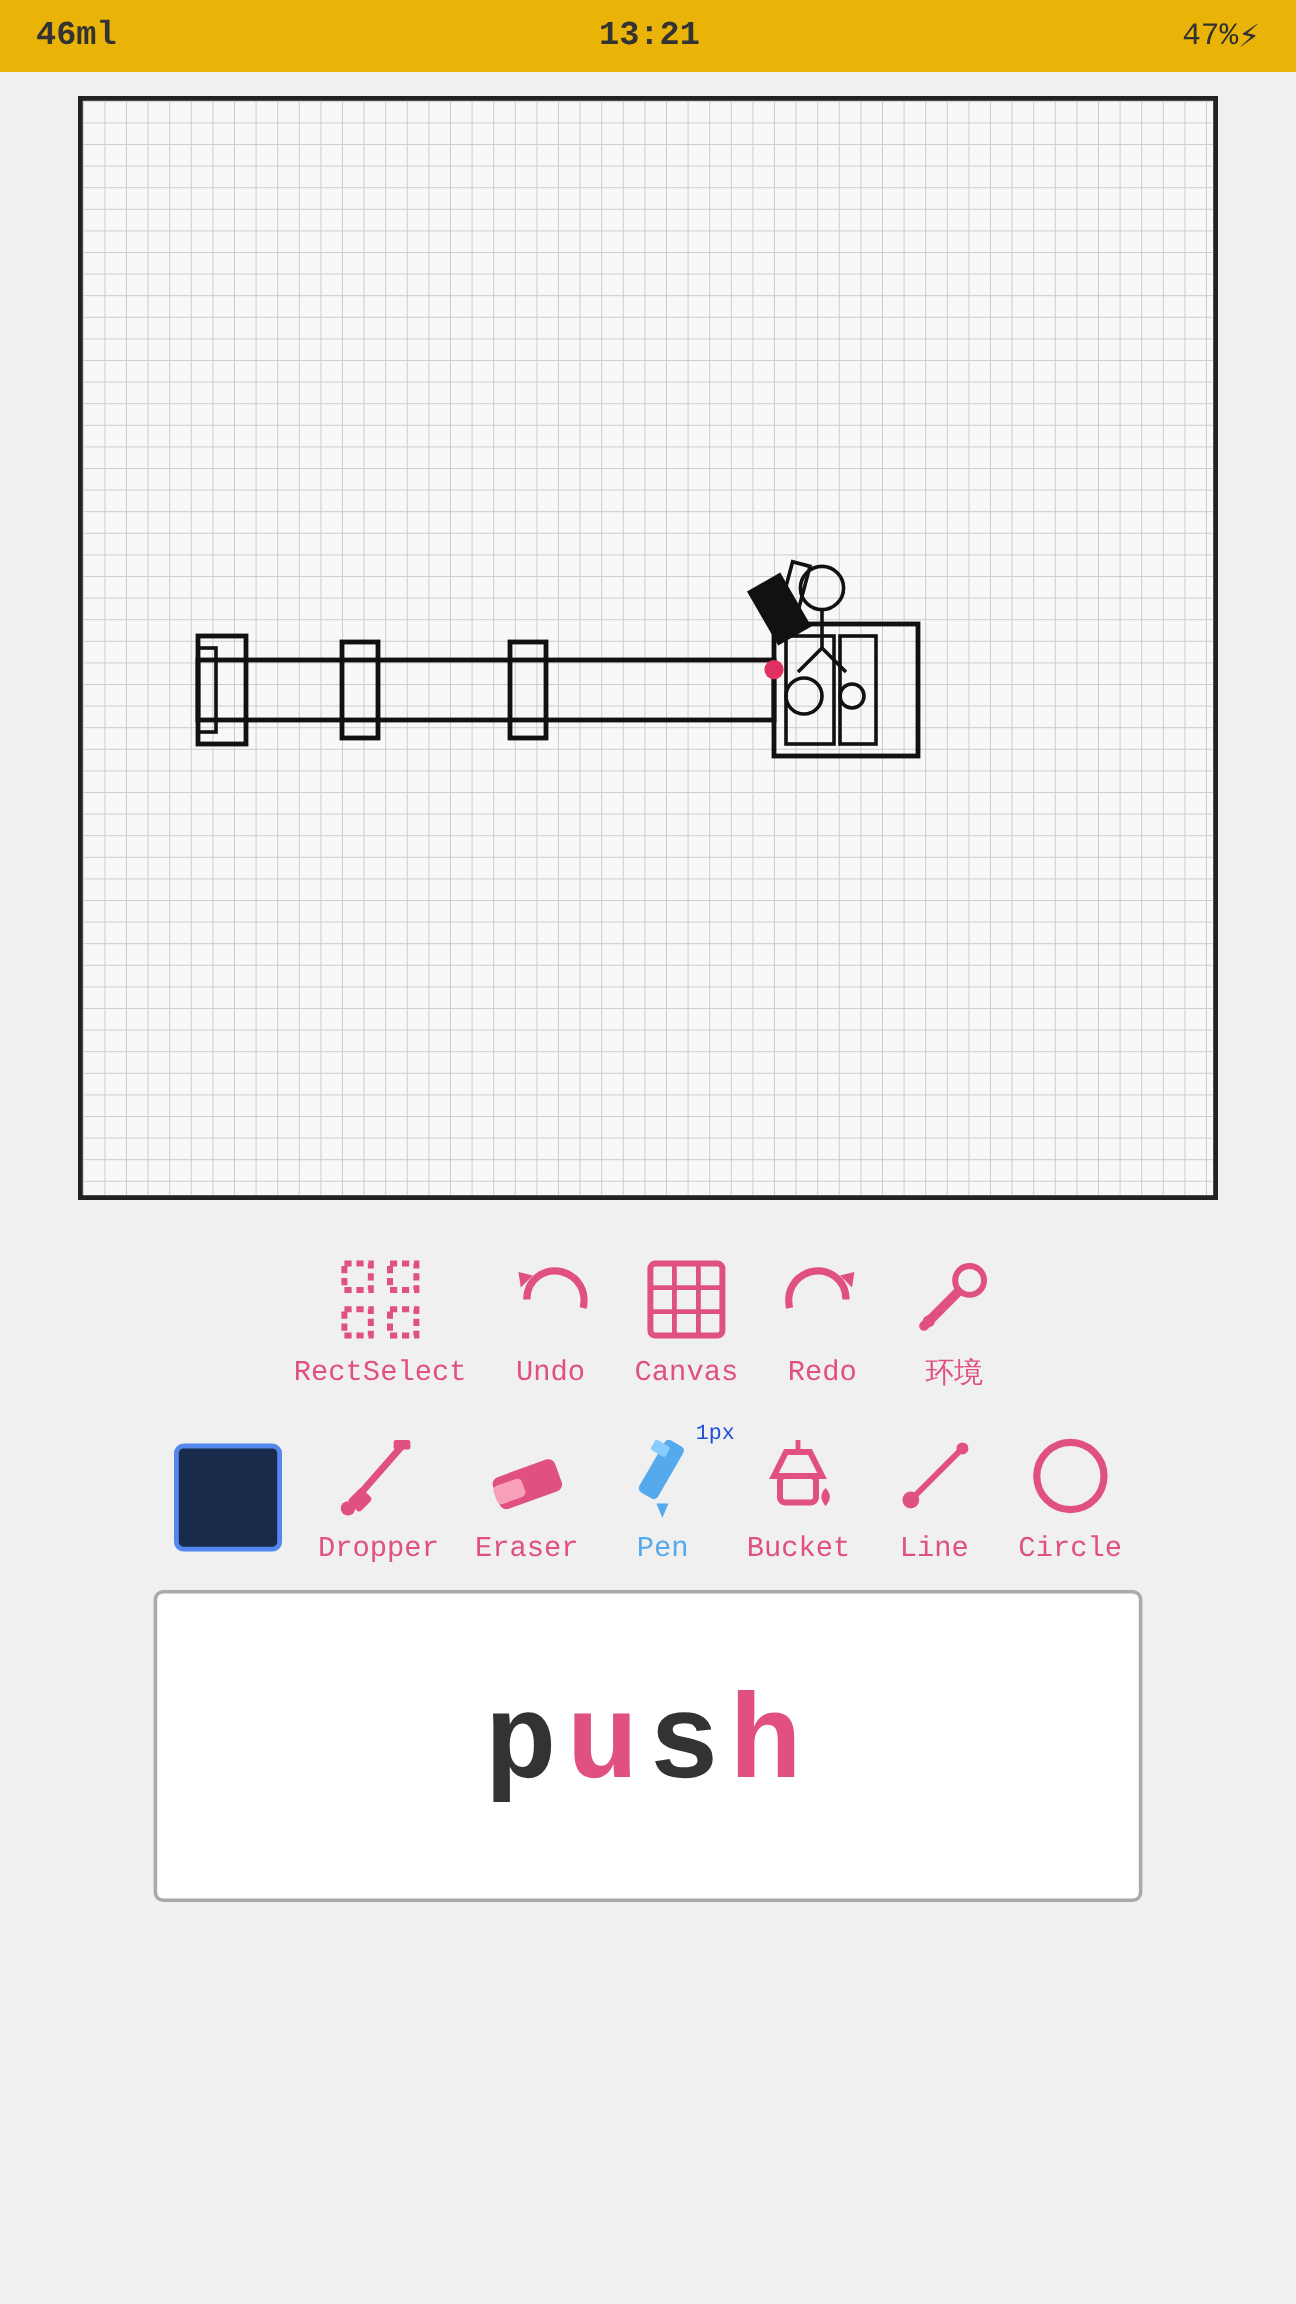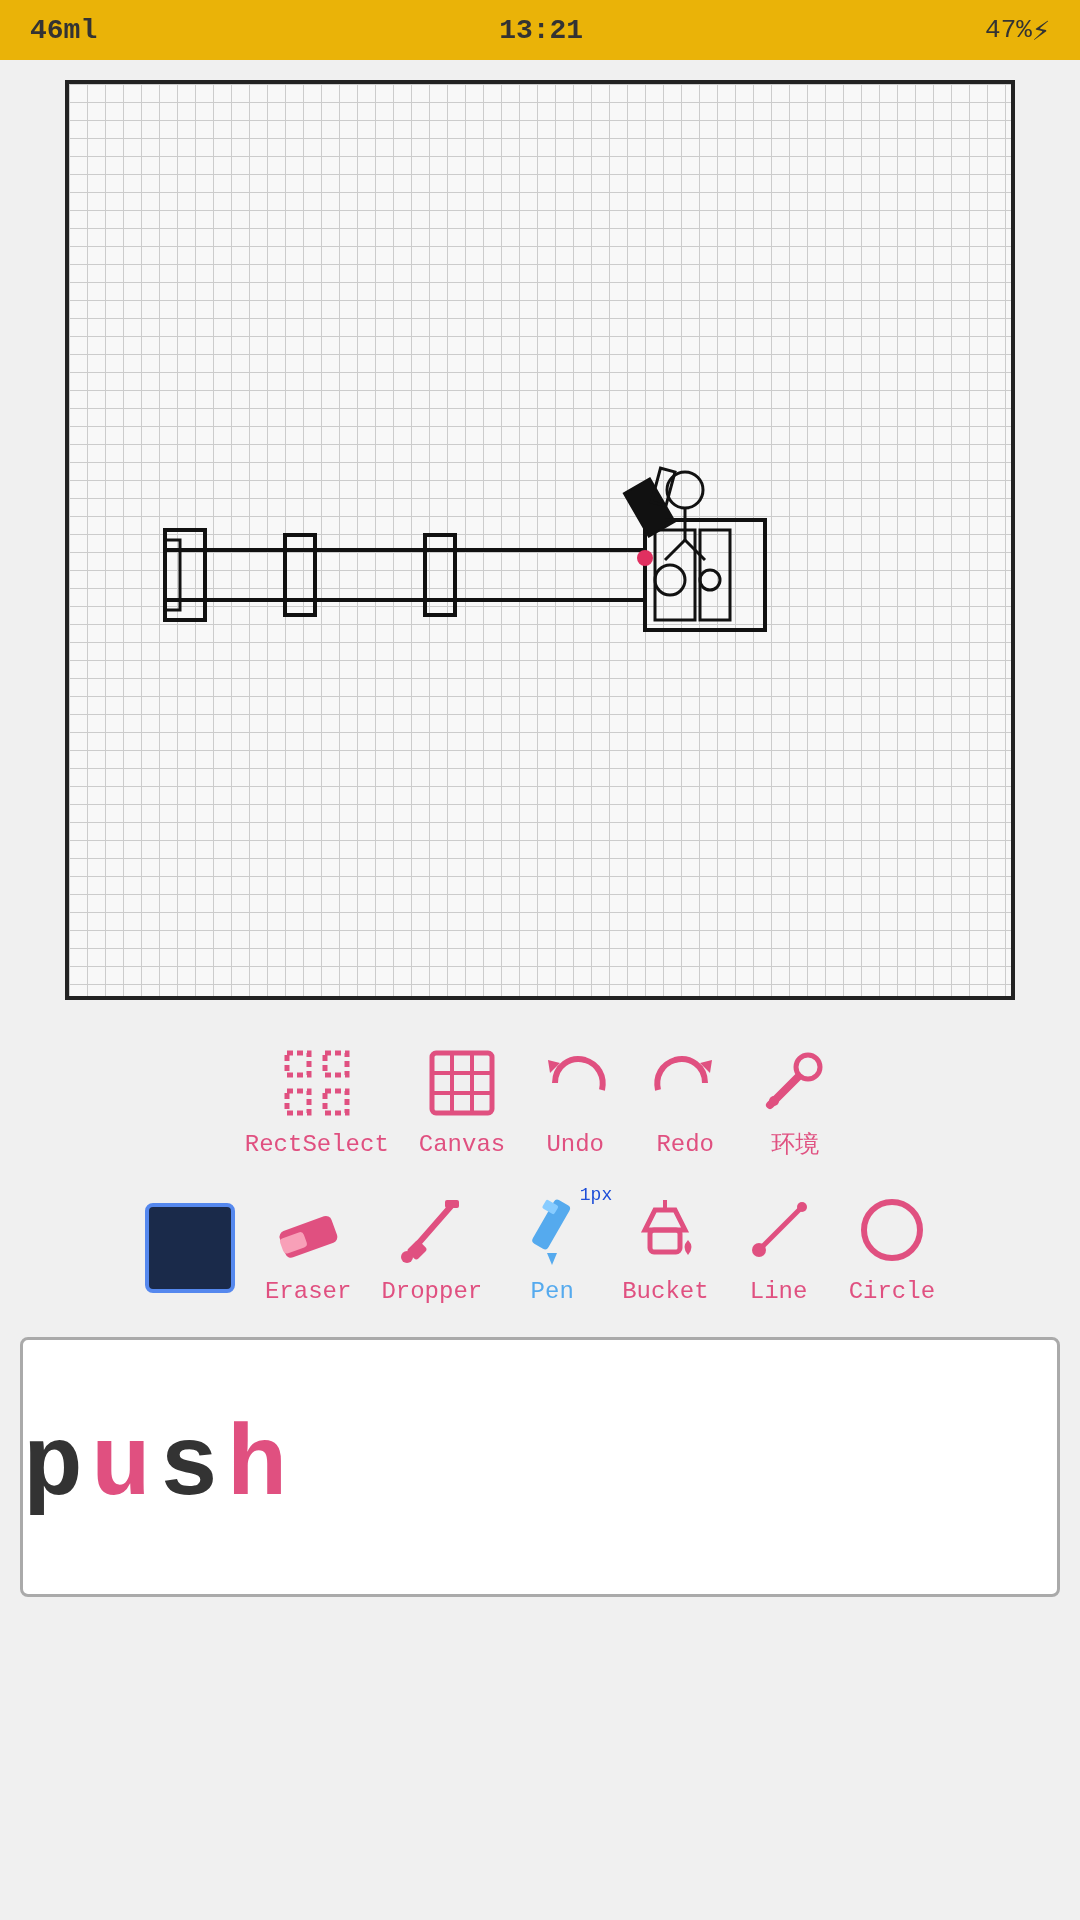--- a/index.html
+++ b/index.html
@@ -114,28 +114,29 @@
       width: 90px;
       height: 90px;
       background: #1a2a4a;
       border: 4px solid #5588ee;
       border-radius: 8px;
       cursor: pointer;
     }
 
     
     .bottom-panel {
-      margin: 22px auto;
-      width: 1040px;
+      margin: 10px auto;
+      width: 824px;
       min-height: 260px;
       background: white;
       border: 3px solid #aaa;
       border-radius: 8px;
       display: flex;
       align-items: center;
+      justify-content: center;
     }
 
     .push-logo {
       font-family: 'Courier New', monospace;
       font-size: 100px;
       font-weight: bold;
       color: #333;
       letter-spacing: 8px;
       position: relative;
     }
@@ -217,43 +218,43 @@
         <rect x="5" y="43" width="22" height="22" stroke="#e05080" stroke-width="5" fill="none" stroke-dasharray="6 4"></rect>
         <rect x="43" y="43" width="22" height="22" stroke="#e05080" stroke-width="5" fill="none" stroke-dasharray="6 4"></rect>
       </svg>
     </div>
     <span class="tool-label">RectSelect</span>
   </div>
 
   <div class="tool-item">
     <div class="tool-icon">
       <svg class="icon-svg" viewBox="0 0 70 70" fill="none" xmlns="http://www.w3.org/2000/svg">
+        <path d="M15 35 C15 18 30 8 45 12 C58 16 65 28 62 42" stroke="#e05080" stroke-width="6" fill="none"></path>
+        <polygon points="10,25 20,15 8,12" fill="#e05080"></polygon>
+      </svg>
+    </div>
+    <span class="tool-label">Undo</span>
+  </div>
+
+  <div class="tool-item">
+    <div class="tool-icon">
+      <svg class="icon-svg" viewBox="0 0 70 70" fill="none" xmlns="http://www.w3.org/2000/svg">
         <rect x="5" y="5" width="60" height="60" rx="4" stroke="#e05080" stroke-width="5" fill="none"></rect>
         <line x1="5" y1="25" x2="65" y2="25" stroke="#e05080" stroke-width="4"></line>
         <line x1="5" y1="45" x2="65" y2="45" stroke="#e05080" stroke-width="4"></line>
         <line x1="25" y1="5" x2="25" y2="65" stroke="#e05080" stroke-width="4"></line>
         <line x1="45" y1="5" x2="45" y2="65" stroke="#e05080" stroke-width="4"></line>
       </svg>
     </div>
     <span class="tool-label">Canvas</span>
   </div>
 
   <div class="tool-item">
     <div class="tool-icon">
       <svg class="icon-svg" viewBox="0 0 70 70" fill="none" xmlns="http://www.w3.org/2000/svg">
-        <path d="M15 35 C15 18 30 8 45 12 C58 16 65 28 62 42" stroke="#e05080" stroke-width="6" fill="none"></path>
-        <polygon points="10,25 20,15 8,12" fill="#e05080"></polygon>
-      </svg>
-    </div>
-    <span class="tool-label">Undo</span>
-  </div>
-
-  <div class="tool-item">
-    <div class="tool-icon">
-      <svg class="icon-svg" viewBox="0 0 70 70" fill="none" xmlns="http://www.w3.org/2000/svg">
         <path d="M55 35 C55 18 40 8 25 12 C12 16 5 28 8 42" stroke="#e05080" stroke-width="6" fill="none"></path>
         <polygon points="60,25 50,15 62,12" fill="#e05080"></polygon>
       </svg>
     </div>
     <span class="tool-label">Redo</span>
   </div>
 
   <div class="tool-item">
     <div class="tool-icon">
       <svg class="icon-svg" viewBox="0 0 70 70" fill="none" xmlns="http://www.w3.org/2000/svg">
@@ -265,44 +266,44 @@
     </div>
     <span class="tool-label">环境</span>
   </div>
 
 </div>
 
 <div class="toolbar-row">
 
   <div class="tool-item">
     <div class="color-swatch"></div>
-  </div>
-
-  <div class="tool-item">
-    <div class="tool-icon">
-      <svg class="icon-svg" viewBox="0 0 70 70" fill="none" xmlns="http://www.w3.org/2000/svg">
-        <rect x="8" y="28" width="55" height="28" rx="6" fill="#e05080" transform="rotate(-20 35 42)"></rect>
-        <rect x="8" y="40" width="25" height="16" rx="4" fill="#f8a0b8" transform="rotate(-20 20 48)"></rect>
-      </svg>
-    </div>
-    <span class="tool-label">Eraser</span>
   </div>
 
   <div class="tool-item">
     <div class="tool-icon">
       <svg class="icon-svg" viewBox="0 0 70 70" fill="none" xmlns="http://www.w3.org/2000/svg">
         <line x1="55" y1="10" x2="20" y2="50" stroke="#e05080" stroke-width="6" stroke-linecap="round"></line>
         <rect x="12" y="48" width="16" height="14" rx="3" transform="rotate(-45 20 55)" fill="#e05080"></rect>
         <circle cx="10" cy="62" r="6" fill="#e05080"></circle>
         <rect x="48" y="5" width="14" height="8" rx="2" fill="#e05080"></rect>
       </svg>
     </div>
     <span class="tool-label">Dropper</span>
   </div>
 
+  <div class="tool-item">
+    <div class="tool-icon">
+      <svg class="icon-svg" viewBox="0 0 70 70" fill="none" xmlns="http://www.w3.org/2000/svg">
+        <rect x="8" y="28" width="55" height="28" rx="6" fill="#e05080" transform="rotate(-20 35 42)"></rect>
+        <rect x="8" y="40" width="25" height="16" rx="4" fill="#f8a0b8" transform="rotate(-20 20 48)"></rect>
+      </svg>
+    </div>
+    <span class="tool-label">Eraser</span>
+  </div>
+
   <div class="tool-item pen-tool-wrapper">
     <div class="tool-icon" style="position:relative;">
       <svg class="icon-svg" viewBox="0 0 70 70" fill="none" xmlns="http://www.w3.org/2000/svg">
         <rect x="25" y="5" width="18" height="50" rx="4" fill="#55aaee" transform="rotate(30 35 30)"></rect>
         <polygon points="30,58 40,58 35,70" fill="#55aaee"></polygon>
         <rect x="26" y="8" width="14" height="10" rx="2" fill="#88ccff" transform="rotate(30 35 13)"></rect>
       </svg>
       <span class="pen-badge" style="position:absolute;top:-5px;right:-20px;font-size:18px;color:#1d4ed8;font-family:'Courier New',monospace;">1px</span>
     </div>
     <span class="tool-label" style="color:#55aaee;">Pen</span>

